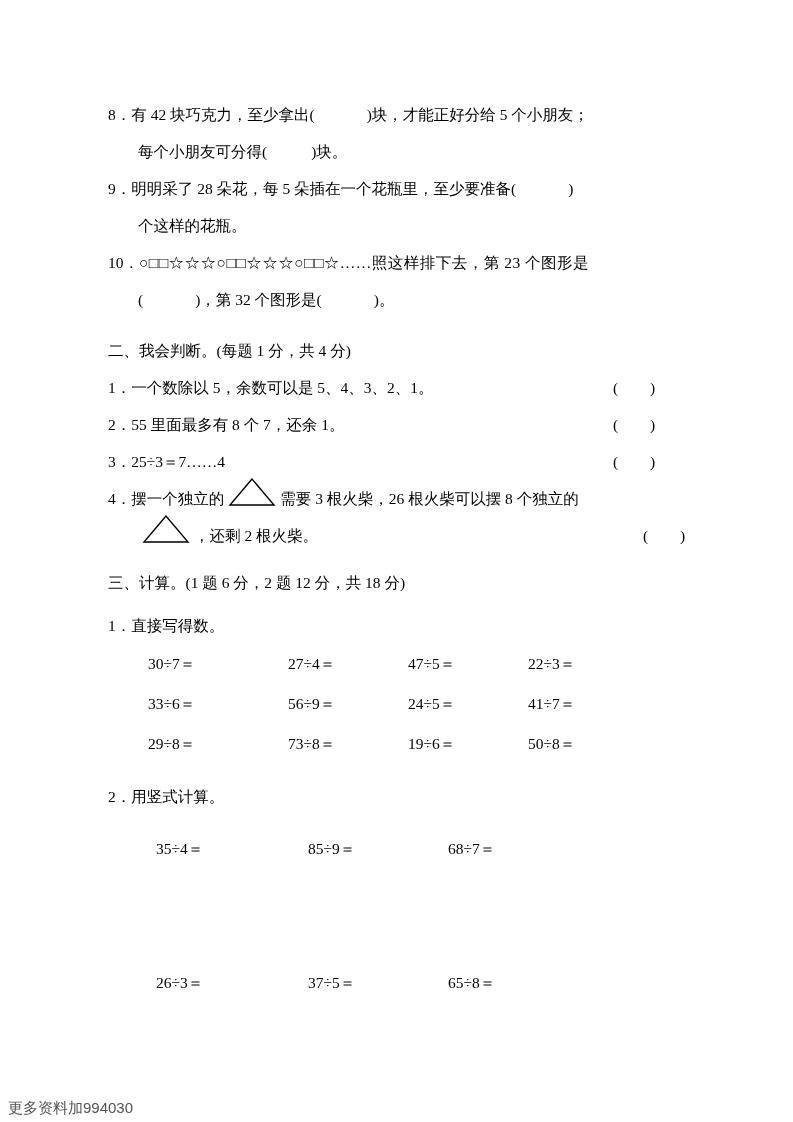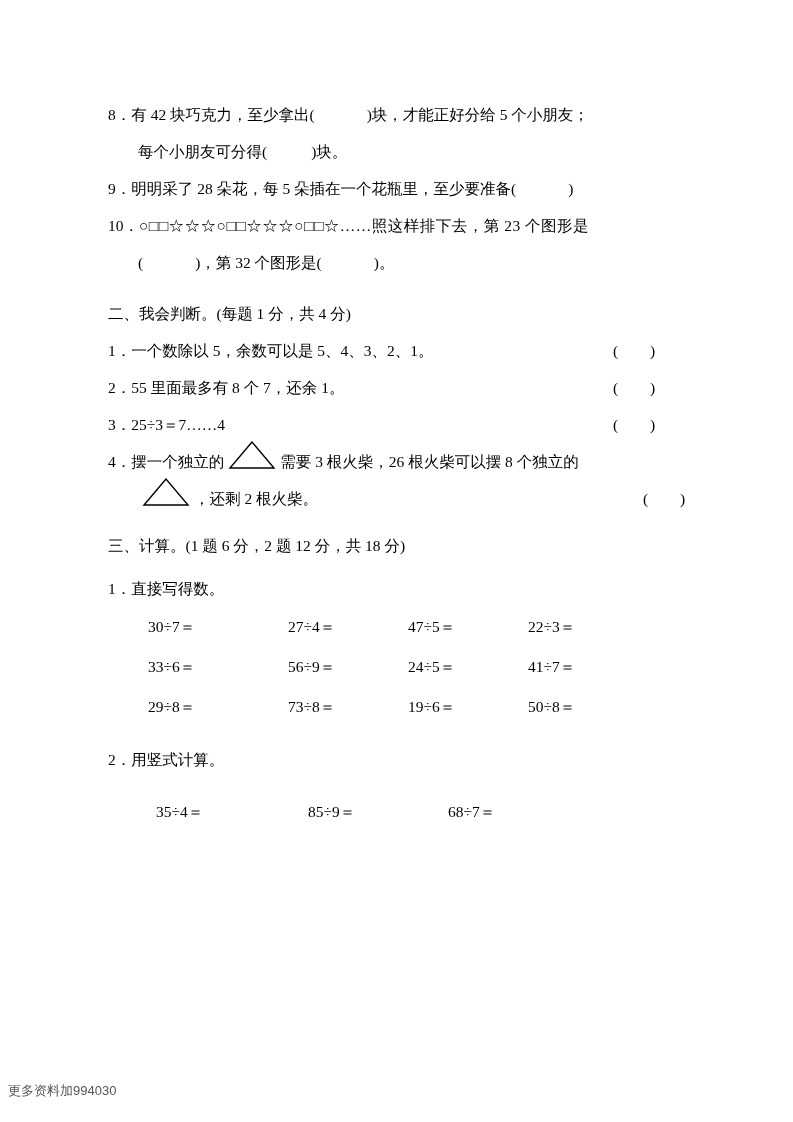--- a/index.html
+++ b/index.html
@@ -90,22 +90,22 @@
     position: absolute;
     left: 0;
     top: -10px;
   }
   .tri-line2 {
     margin-left: 30px;
   }
   .footer {
     position: absolute;
     left: 8px;
-    bottom: 22px;
-    font-size: 13px;
+    bottom: 4px;
+    font-size: 15px;
     color: #555;
     font-family: "Liberation Sans", sans-serif;
   }
   .second-line {
     margin-left: 30px;
   }
 </style>
 </head>
 <body>
 
@@ -113,20 +113,23 @@
 
   <div class="line">
     <span class="indent-num">8．</span><span>有 42 块巧克力，至少拿出(</span><span class="blank"></span><span>)块，才能正好分给 5 个小朋友；</span>
   </div>
   <div class="line second-line">
     <span>每个小朋友可分得(</span><span class="blank-sm"></span><span>)块。</span>
   </div>
 
   <div class="line">
     <span class="indent-num">9．</span><span>明明采了 28 朵花，每 5 朵插在一个花瓶里，至少要准备(</span><span class="blank"></span><span>)</span>
+  </div>
+  <div class="line second-line">
+    <span>个这样的花瓶。</span>
   </div>
 
   <div class="line">
     <span class="indent-num">10．</span><span class="spaced-seq">○□□☆☆☆○□□☆☆☆○□□☆……照这样排下去，第 23 个图形是</span>
   </div>
   <div class="line second-line">
     <span>(</span><span class="blank"></span><span>)，第 32 个图形是(</span><span class="blank"></span><span>)。</span>
   </div>
 
   <div class="section-head">二、我会判断。(每题 1 分，共 4 分)</div>
@@ -182,16 +185,21 @@
   </div>
 
   <div class="sub-item" style="margin-top:14px;">2．用竖式计算。</div>
 
   <div class="expr-row" style="margin-top:14px;">
     <span class="expr" style="left:48px;">35÷4＝</span>
     <span class="expr" style="left:200px;">85÷9＝</span>
     <span class="expr" style="left:340px;">68÷7＝</span>
   </div>
 
+  <div class="expr-row" style="margin-top:94px;">
+    <span class="expr" style="left:48px;">26÷3＝</span>
+    <span class="expr" style="left:200px;">37÷5＝</span>
+    <span class="expr" style="left:340px;">65÷8＝</span>
+  </div>
 
 </div>
 
 <div class="footer">更多资料加994030</div>
 
 </body></html>

